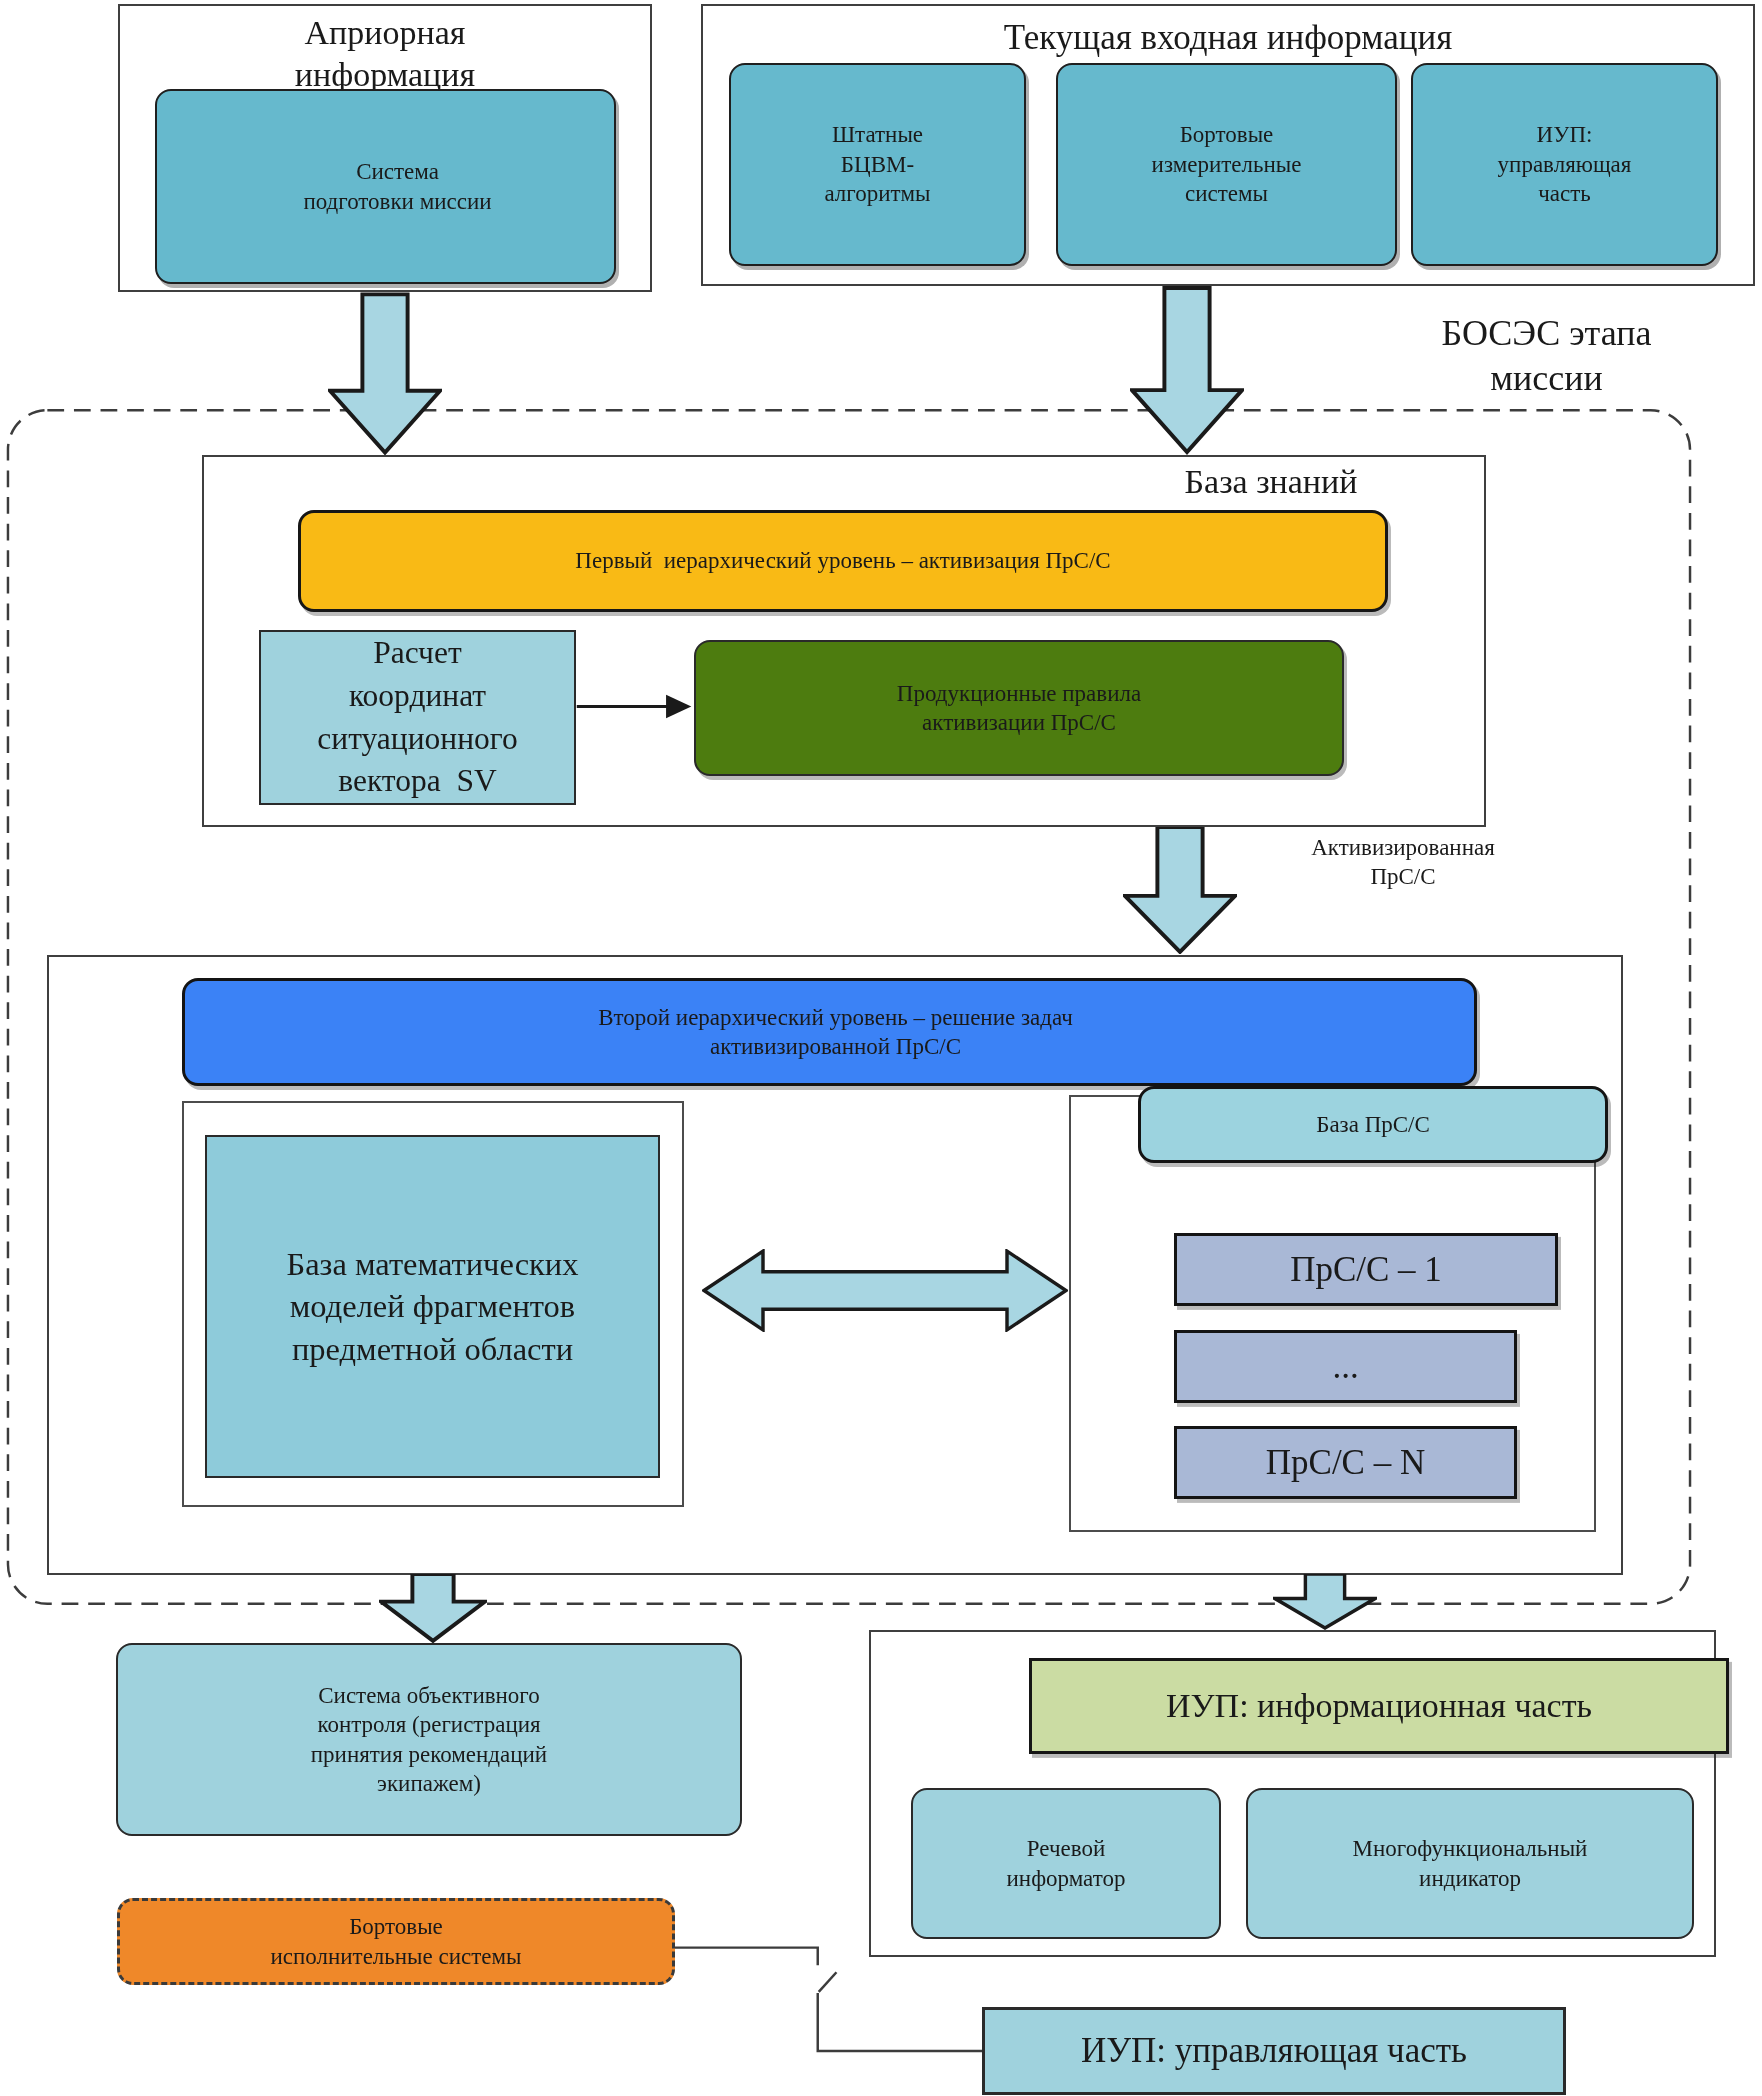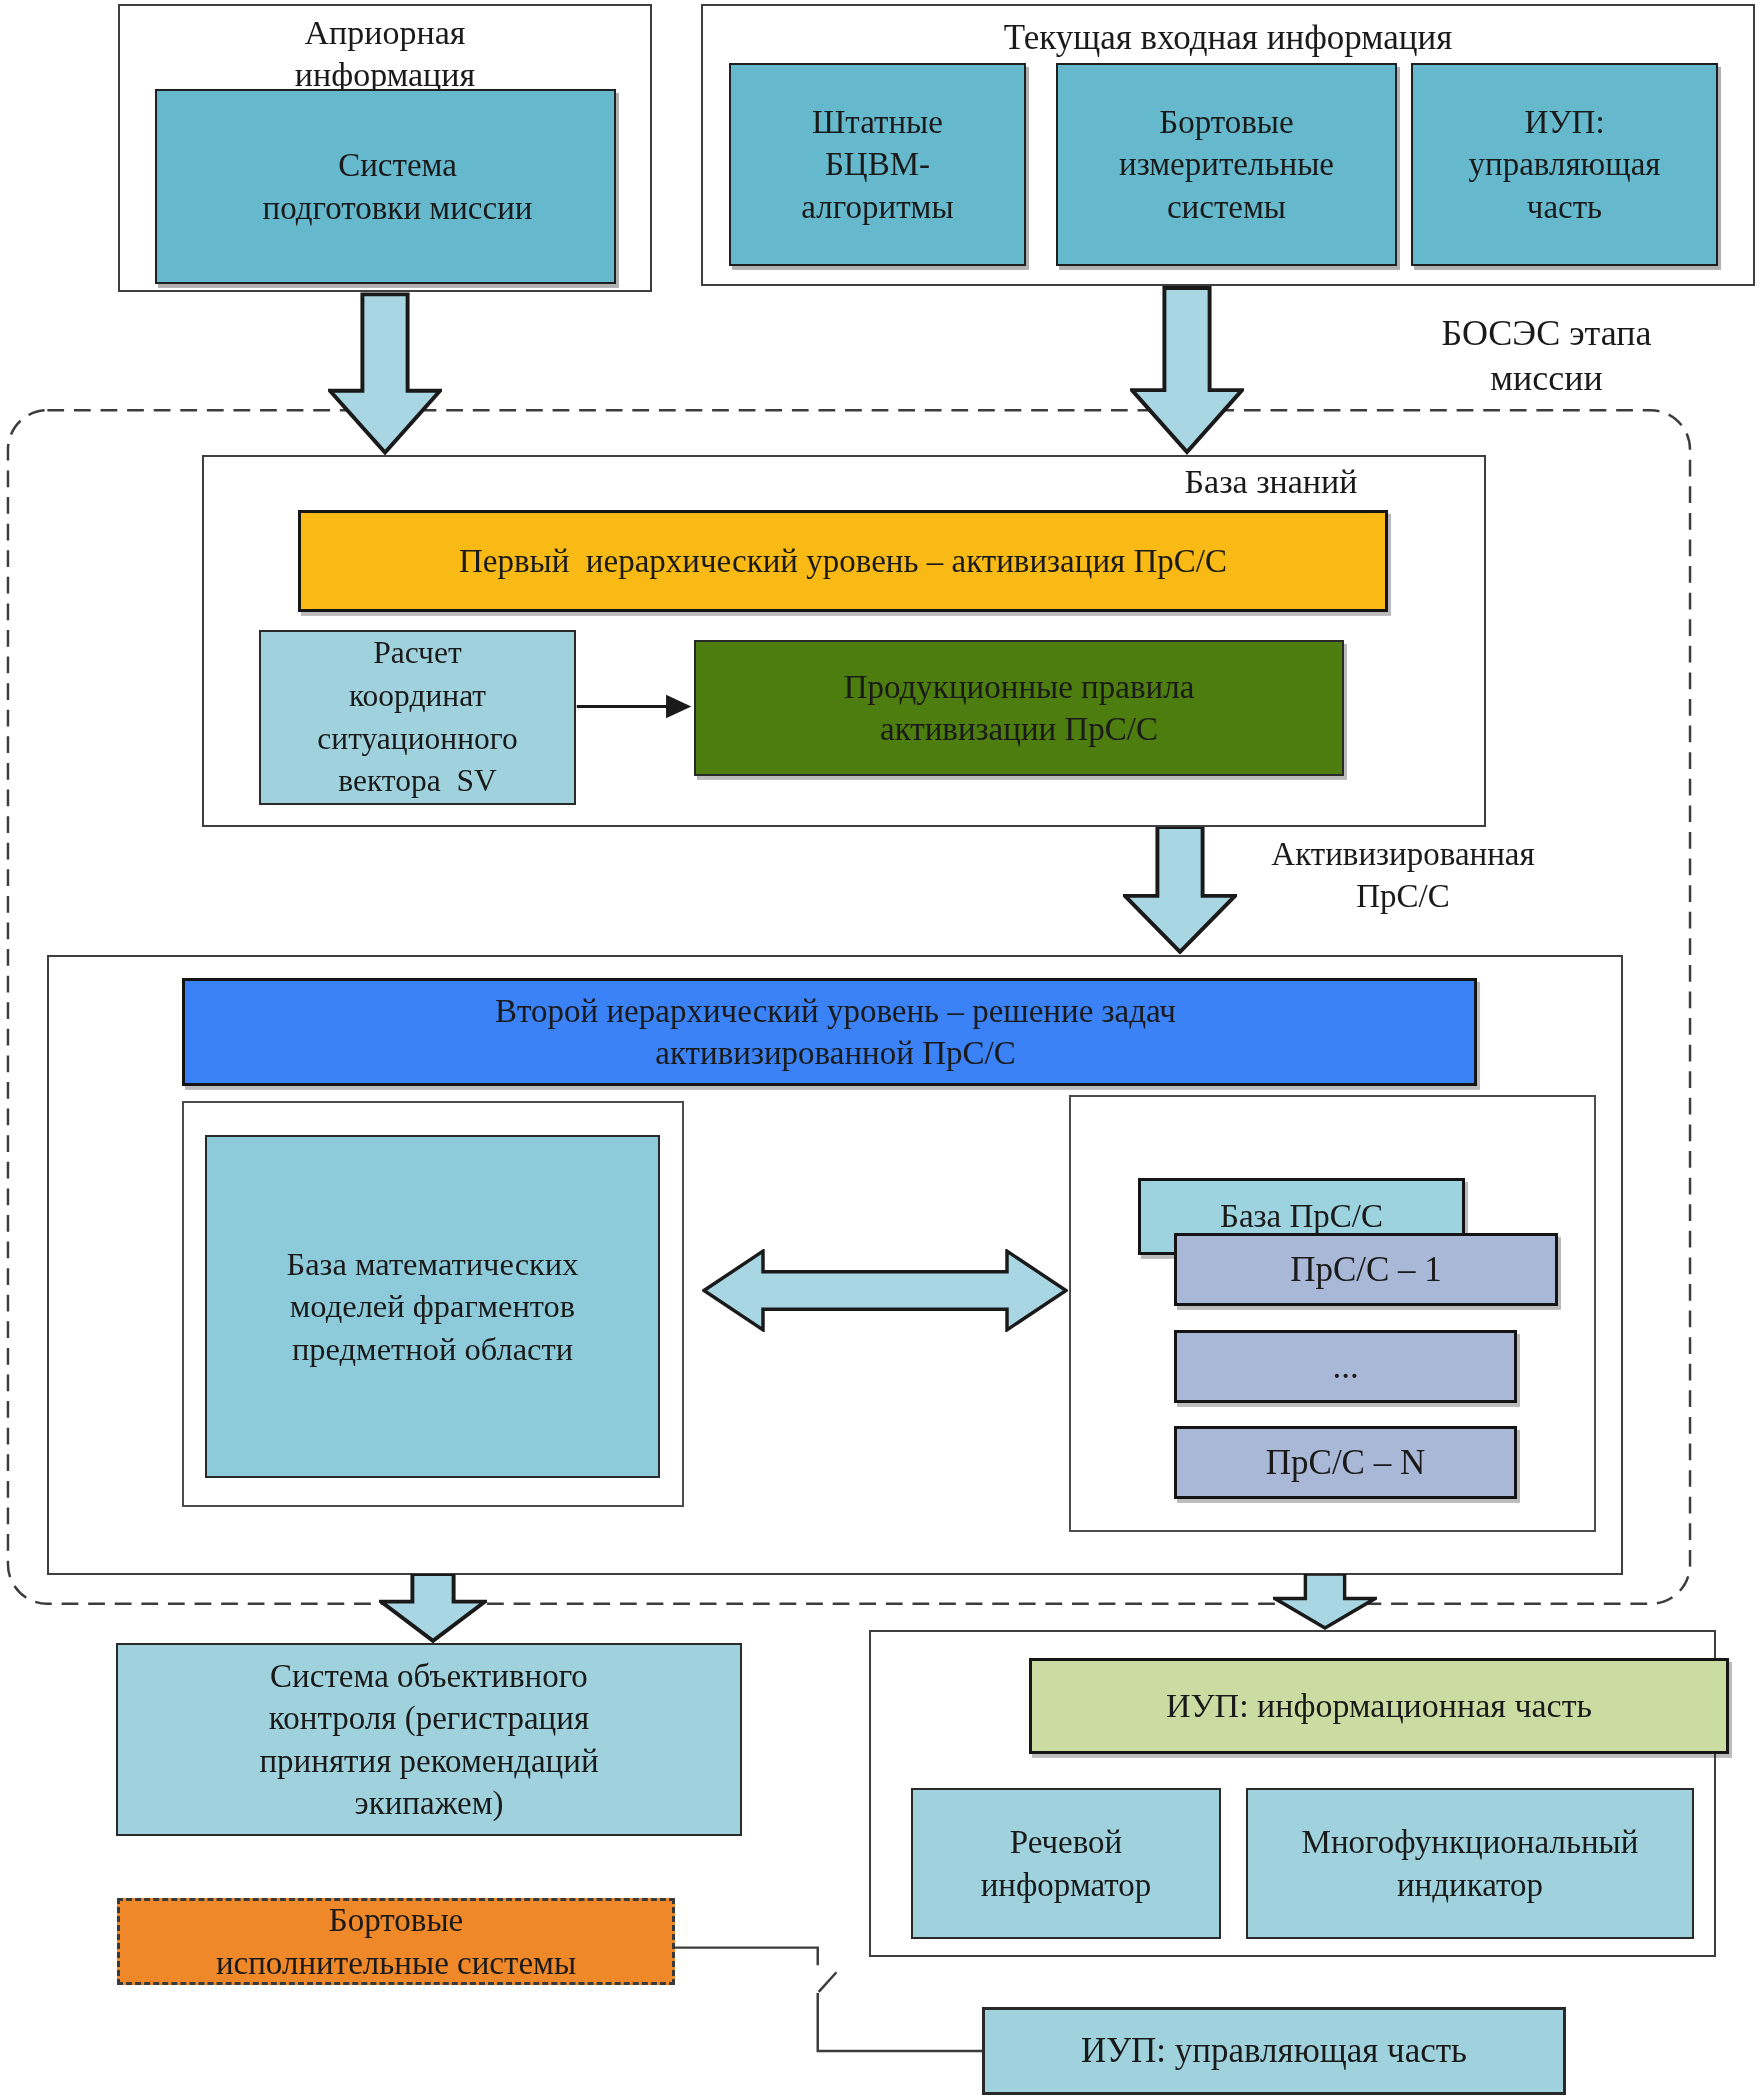--- a/index.html
+++ b/index.html
@@ -13,21 +13,21 @@
   .teal-dark{background:#66b9cd;border:2px solid #1f1f1f;box-shadow:3px 3.9px 0 rgba(30,30,30,0.35);}
   .teal-light{background:#9fd2dd;border:2px solid #2a2a2a;}
   .teal-mid{background:#8ecbda;border:2px solid #2a2a2a;}
   .blue-gray{background:#4d7c0f;border:2px solid #2a2a2a;box-shadow:3px 3.9px 0 rgba(30,30,30,0.3);}
   .bar-orange{background:#f9ba15;border:3px solid #161616;box-shadow:3px 3.9px 0 rgba(30,30,30,0.3);}
   .bar-green{background:#3b82f6;border:3px solid #141414;box-shadow:3px 3.9px 0 rgba(30,30,30,0.3);padding-left:12px;}
   .bar-teal{background:#9cd3df;border:3px solid #141414;box-shadow:3px 3.9px 0 rgba(30,30,30,0.3);}
   .item-blue{background:#a9b8d6;border:3px solid #141414;box-shadow:3px 3.9px 0 rgba(30,30,30,0.3);}
   .bar-lightgreen{background:#cbdca3;border:3.9px solid #161616;box-shadow:3px 3.9px 0 rgba(30,30,30,0.3);}
   .orange-dashed{background:#ef8829;border:3px dashed #3a3a3a;}
-  .t34{font-size:33px;line-height:1.28;}
+  .t34{font-size:23px;line-height:1.28;border-radius:16px;}
   .t33{font-size:32.5px;line-height:1.3;}
   .t32{font-size:31.5px;line-height:1.35;}
   .t35{font-size:34px;line-height:1.25;}
   .t36{font-size:35px;line-height:1.25;}
   .t37{font-size:36px;line-height:1.25;}
   .title{text-align:center;}
   svg{display:block;}
   .block-arrow{fill:#a8d6e2;stroke:#1a1a1a;stroke-width:4;stroke-linejoin:miter;}
   .wire{stroke:#3c3c3c;stroke-width:2.5;fill:none;}
 </style>
@@ -120,21 +120,21 @@
     <span class="ml">База математических
 моделей фрагментов
 предметной области</span>
   </div>
 
   <svg class="abs" style="left:702px;top:1249px;" width="366" height="83" viewBox="0 0 372 84">
     <polygon class="block-arrow" style="stroke-width:3.5" points="2,42 62,2 62,23 310,23 310,2 370,42 310,82 310,61 62,61 62,82"></polygon>
   </svg>
 
   <div class="abs thinbox" style="left:1069px;top:1095px;width:527px;height:437px;"></div>
-  <div class="abs bar-teal center t34" style="left:1138px;top:1178px;width:327px;height:77px;">
+  <div class="abs bar-teal center t34" style="left:1138px;top:1086px;width:470px;height:77px;">
     <span>База ПрС/С</span>
   </div>
   <div class="abs item-blue center t36" style="left:1174px;top:1233px;width:384px;height:73px;">
     <span>ПрС/С – 1</span>
   </div>
   <div class="abs item-blue center t36" style="left:1174px;top:1330px;width:343px;height:73px;">
     <span>...</span>
   </div>
   <div class="abs item-blue center t36" style="left:1174px;top:1426px;width:343px;height:73px;">
     <span>ПрС/С – N</span>

